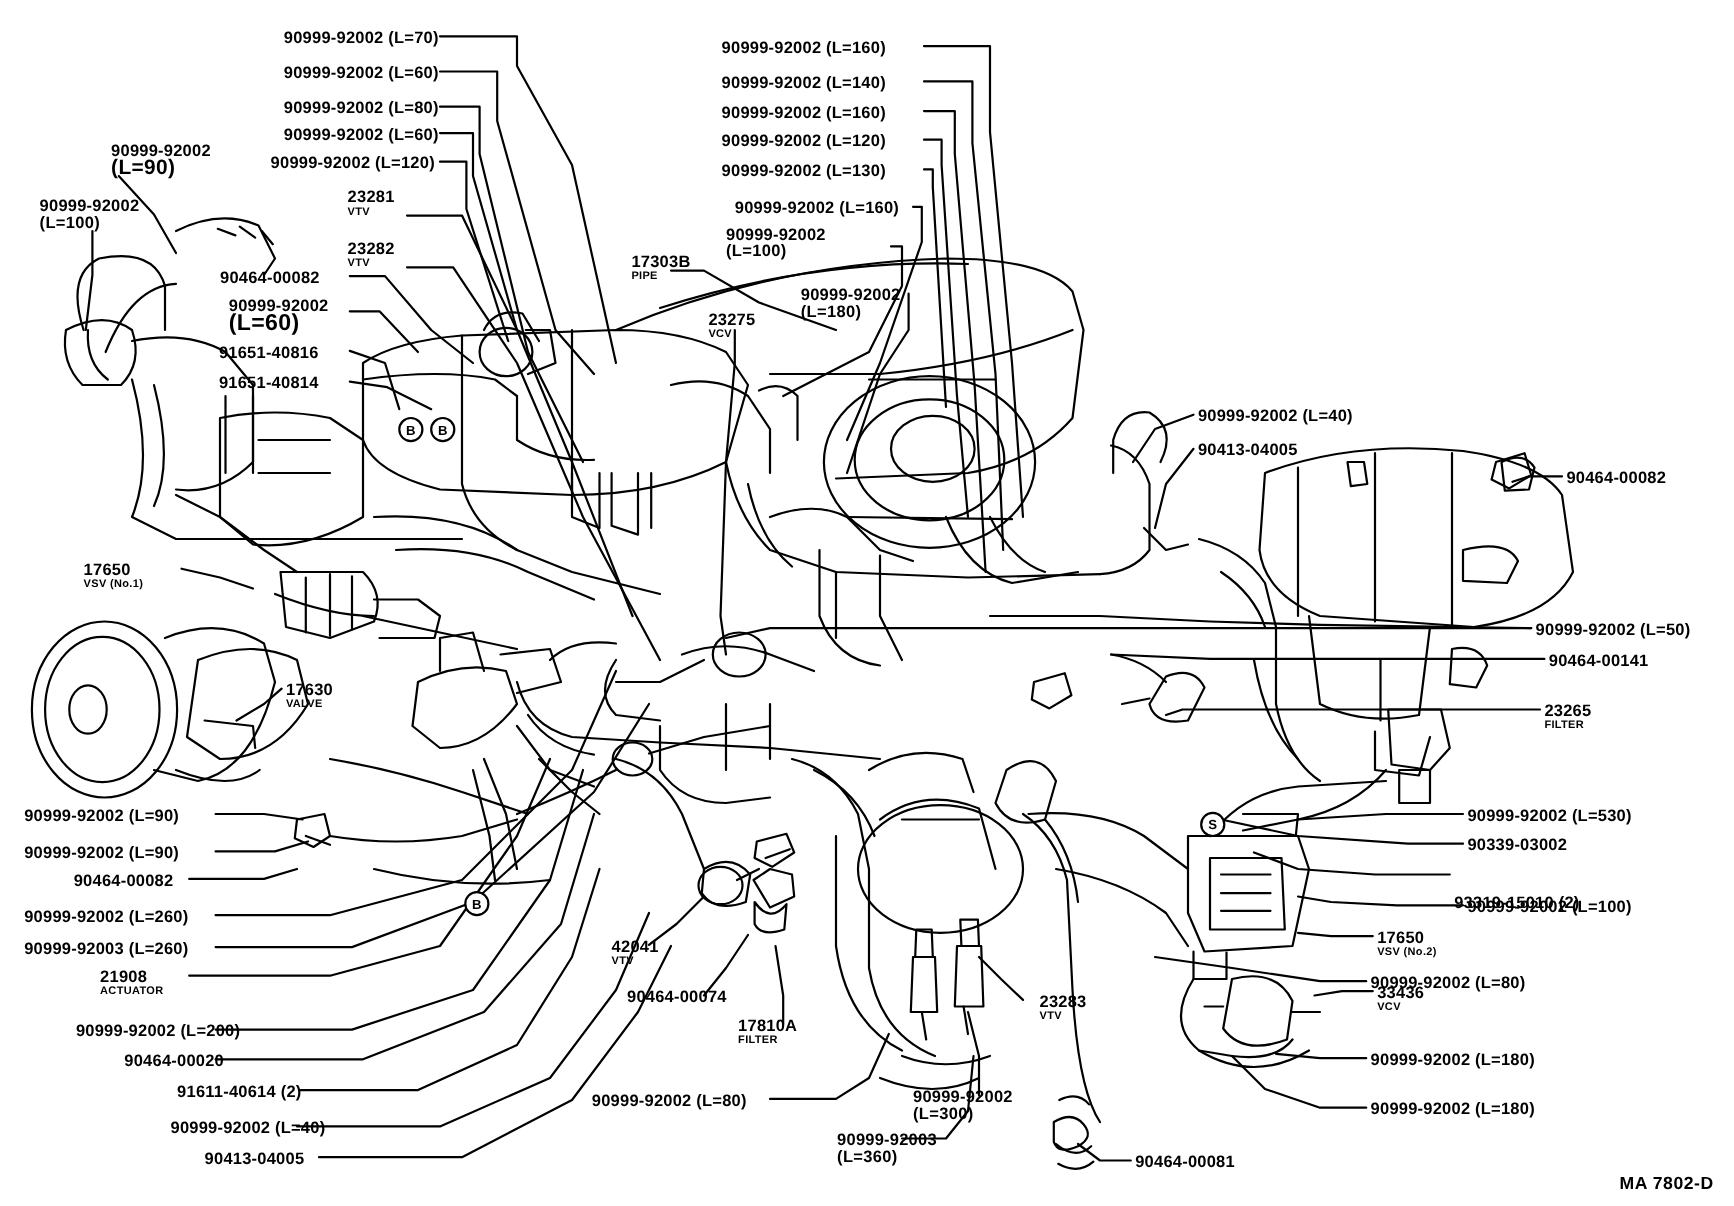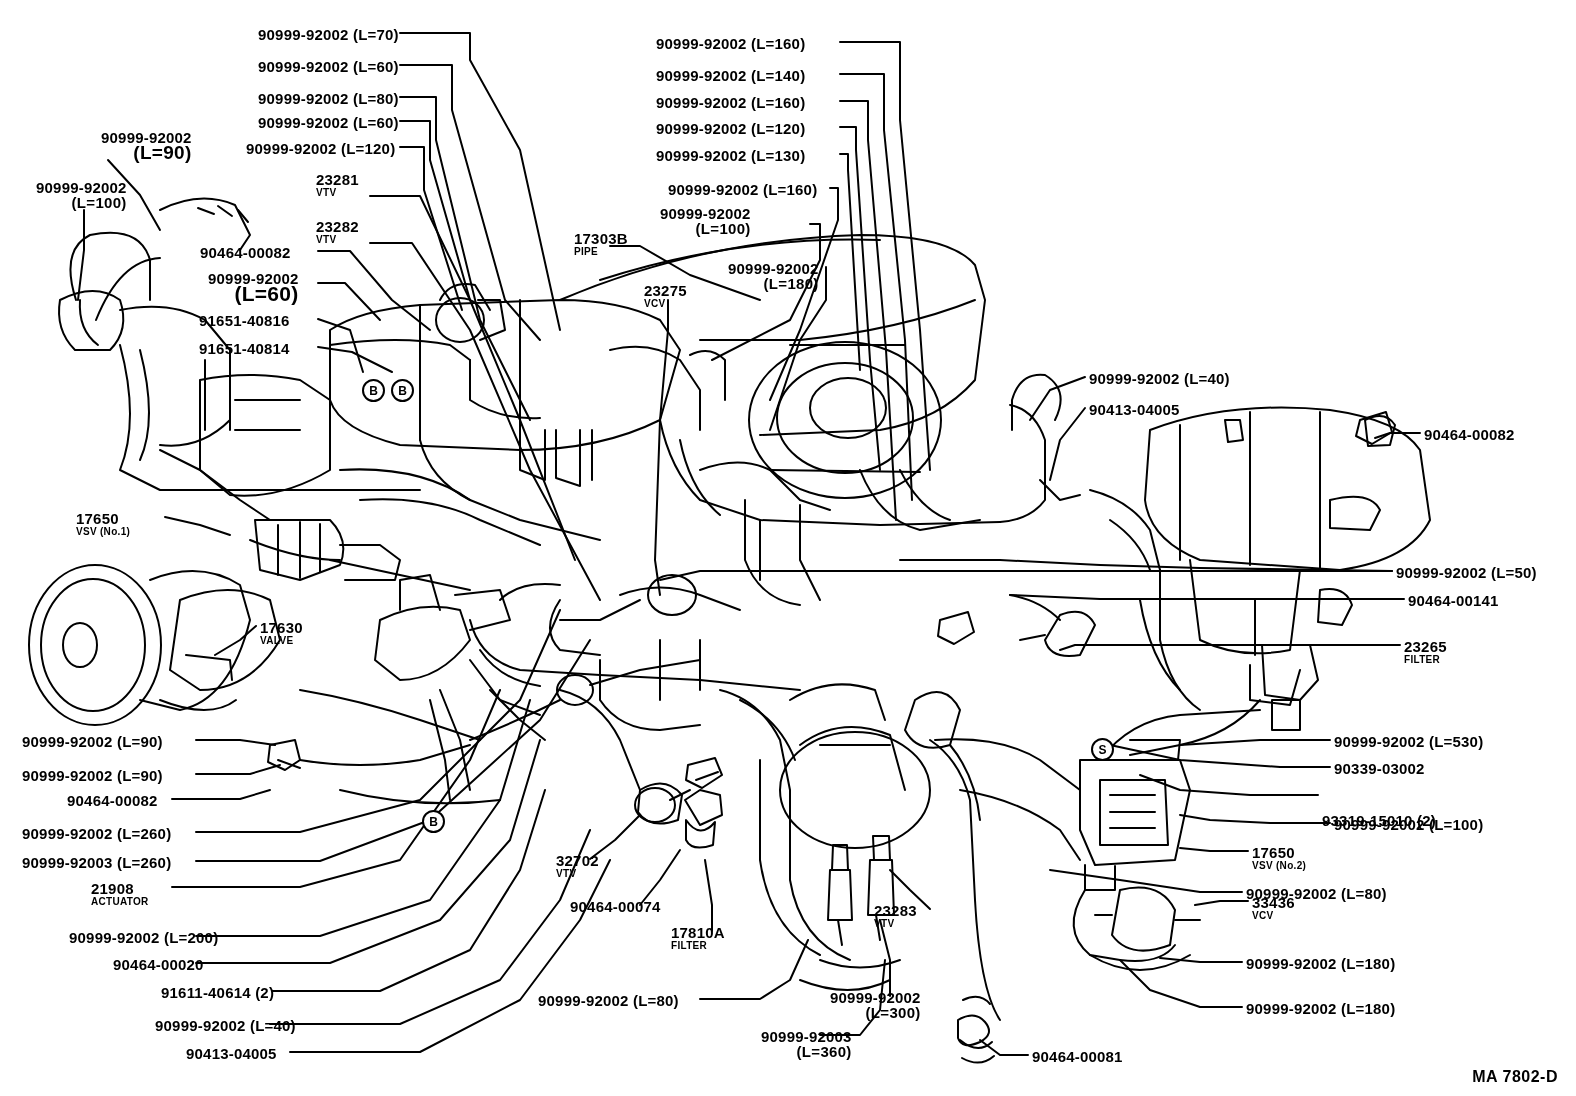--- a/index.html
+++ b/index.html
@@ -5,21 +5,21 @@
   html,body{margin:0;padding:0;background:#ffffff;}
   body{width:1576px;height:1096px;position:relative;overflow:hidden;
        font-family:"Liberation Sans",sans-serif;color:#000;}
   #diagram{position:absolute;inset:0;}
   svg{display:block;}
 
   
   .lbl{position:absolute;font-size:15px;line-height:15px;letter-spacing:0.2px;
        white-space:nowrap;font-weight:700;font-family:"Liberation Sans",sans-serif;}
   .lbl .sub{display:block;font-size:10px;line-height:11px;font-weight:700;letter-spacing:0.3px;}
-  .lbl.c{text-align:right;}
+  .lbl.c{text-align:left;}
   .foot{position:absolute;right:18px;bottom:10px;font-size:16px;font-weight:700;letter-spacing:0.5px;}
   .circ{position:absolute;border:2px solid #000;border-radius:50%;
         width:19px;height:19px;font-size:12px;font-weight:700;
         display:flex;align-items:center;justify-content:center;background:#fff;}
 </style>
 </head>
 <body>
 
 <div id="diagram">
 <svg width="1576" height="1096" viewBox="0 0 1576 1096">
@@ -303,22 +303,22 @@
 <div class="lbl" style="left:22px;top:768px"><span>90999-92002 (L=90)</span><span class="sub"></span></div>
 <div class="lbl" style="left:67px;top:793px"><span>90464-00082</span><span class="sub"></span></div>
 <div class="lbl" style="left:22px;top:826px"><span>90999-92002 (L=260)</span><span class="sub"></span></div>
 <div class="lbl" style="left:22px;top:855px"><span>90999-92003 (L=260)</span><span class="sub"></span></div>
 <div class="lbl" style="left:91px;top:881px"><span>21908</span><span class="sub">ACTUATOR</span></div>
 <div class="lbl" style="left:69px;top:930px"><span>90999-92002 (L=200)</span><span class="sub"></span></div>
 <div class="lbl" style="left:113px;top:957px"><span>90464-00020</span><span class="sub"></span></div>
 <div class="lbl" style="left:161px;top:985px"><span>91611-40614 (2)</span><span class="sub"></span></div>
 <div class="lbl" style="left:155px;top:1018px"><span>90999-92002 (L=40)</span><span class="sub"></span></div>
 <div class="lbl" style="left:186px;top:1046px"><span>90413-04005</span><span class="sub"></span></div>
-<div class="lbl" style="left:556px;top:853px"><span>32702</span><span class="sub">VTV</span></div>
+<div class="lbl" style="left:556px;top:853px"><span>42041</span><span class="sub">VTV</span></div>
 <div class="lbl" style="left:570px;top:899px"><span>90464-00074</span><span class="sub"></span></div>
 <div class="lbl" style="left:671px;top:925px"><span>17810A</span><span class="sub">FILTER</span></div>
-<div class="lbl" style="left:874px;top:903px"><span>23283</span><span class="sub">VTV</span></div>
+<div class="lbl" style="left:945px;top:903px"><span>23283</span><span class="sub">VTV</span></div>
 <div class="lbl" style="left:538px;top:993px"><span>90999-92002 (L=80)</span><span class="sub"></span></div>
 <div class="lbl c" style="left:830px;top:990px"><span>90999-92002</span><span class="sub" style="font-size:15px;line-height:16px">(L=300)</span></div>
 <div class="lbl c" style="left:761px;top:1029px"><span>90999-92003</span><span class="sub" style="font-size:15px;line-height:16px">(L=360)</span></div>
 <div class="lbl" style="left:1032px;top:1049px"><span>90464-00081</span><span class="sub"></span></div>
 
 <div class="foot">MA 7802-D</div>
 
 </body></html>

